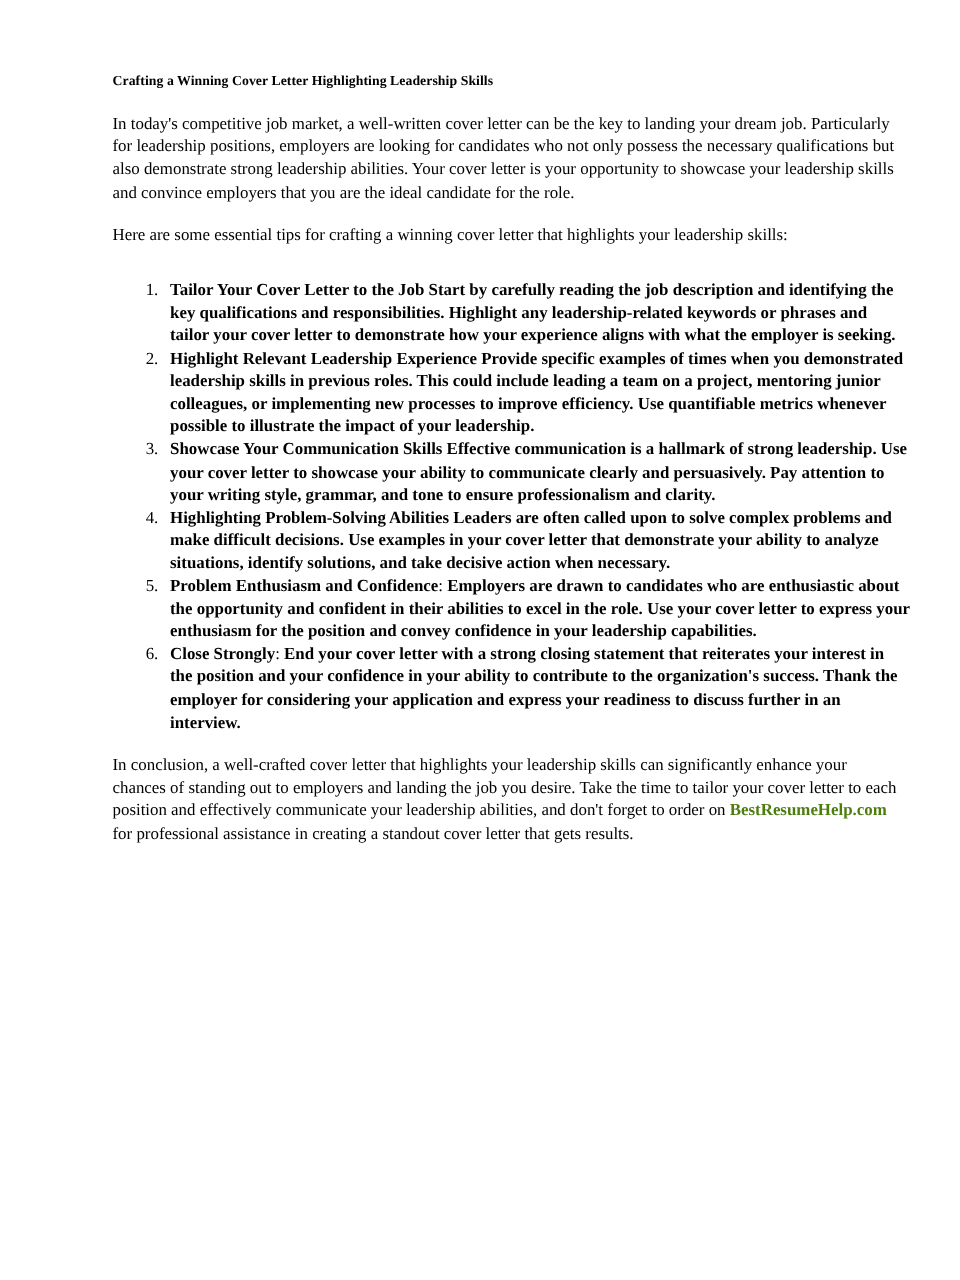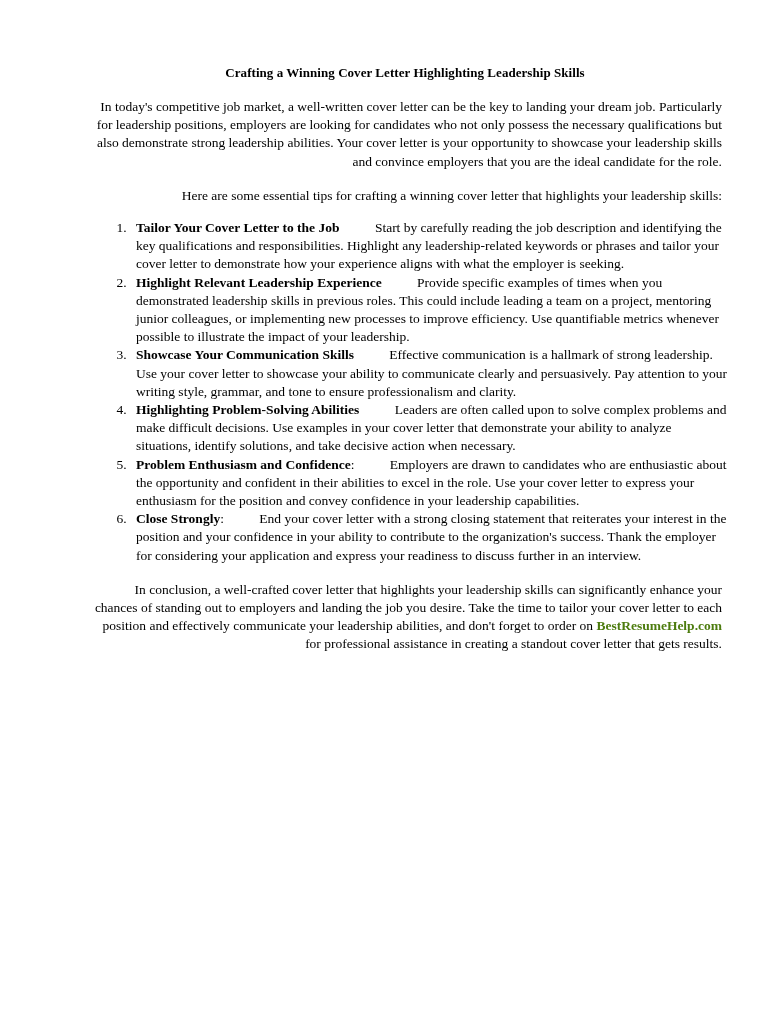--- a/index.html
+++ b/index.html
@@ -17,36 +17,35 @@
   .page {
     position: relative;
     width: 768px;
     height: 1024px;
     background: #ffffff;
     box-sizing: border-box;
     padding: 56px 48px 0 90px;
     overflow: hidden;
   }
   .doc-title {
-    font-size: 13px;
+    font-size: 11px;
     font-weight: bold;
     line-height: 18px;
-    margin: 8px 0 16px 0;
+    margin: 0 0 16px 0;
     letter-spacing: 0.05px;
-    text-align: center;
   }
   .para {
     font-size: 13.5px;
     line-height: 18.2px;
     margin: 0 0 16px 0;
     width: 632px;
-    text-align: right;
+    text-align: left;
   }
   .para.lead-in {
-    margin-bottom: 14px;
+    margin-bottom: 26px;
   }
   .tips-list {
     list-style: decimal;
     margin: 0 0 16px 0;
     padding: 0 0 0 40px;
     width: 600px;
   }
   .tips-list > li {
     font-size: 13.5px;
     line-height: 18.2px;
@@ -55,22 +54,21 @@
     width: 592px;
   }
   .tips-list > li::marker {
     font-size: 13.5px;
   }
   .tip-lead {
     font-weight: bold;
     margin-top: 21px;
   }
   .tip-body {
-    font-weight: normal;
-    margin-left: 32px;
+    font-weight: bold;
   }
   .link {
     color: #4d7c0f;
     font-weight: bold;
     text-decoration: none;
     cursor: pointer;
   }
   .nowrap-sp { white-space: pre; }
 </style>
 </head>

